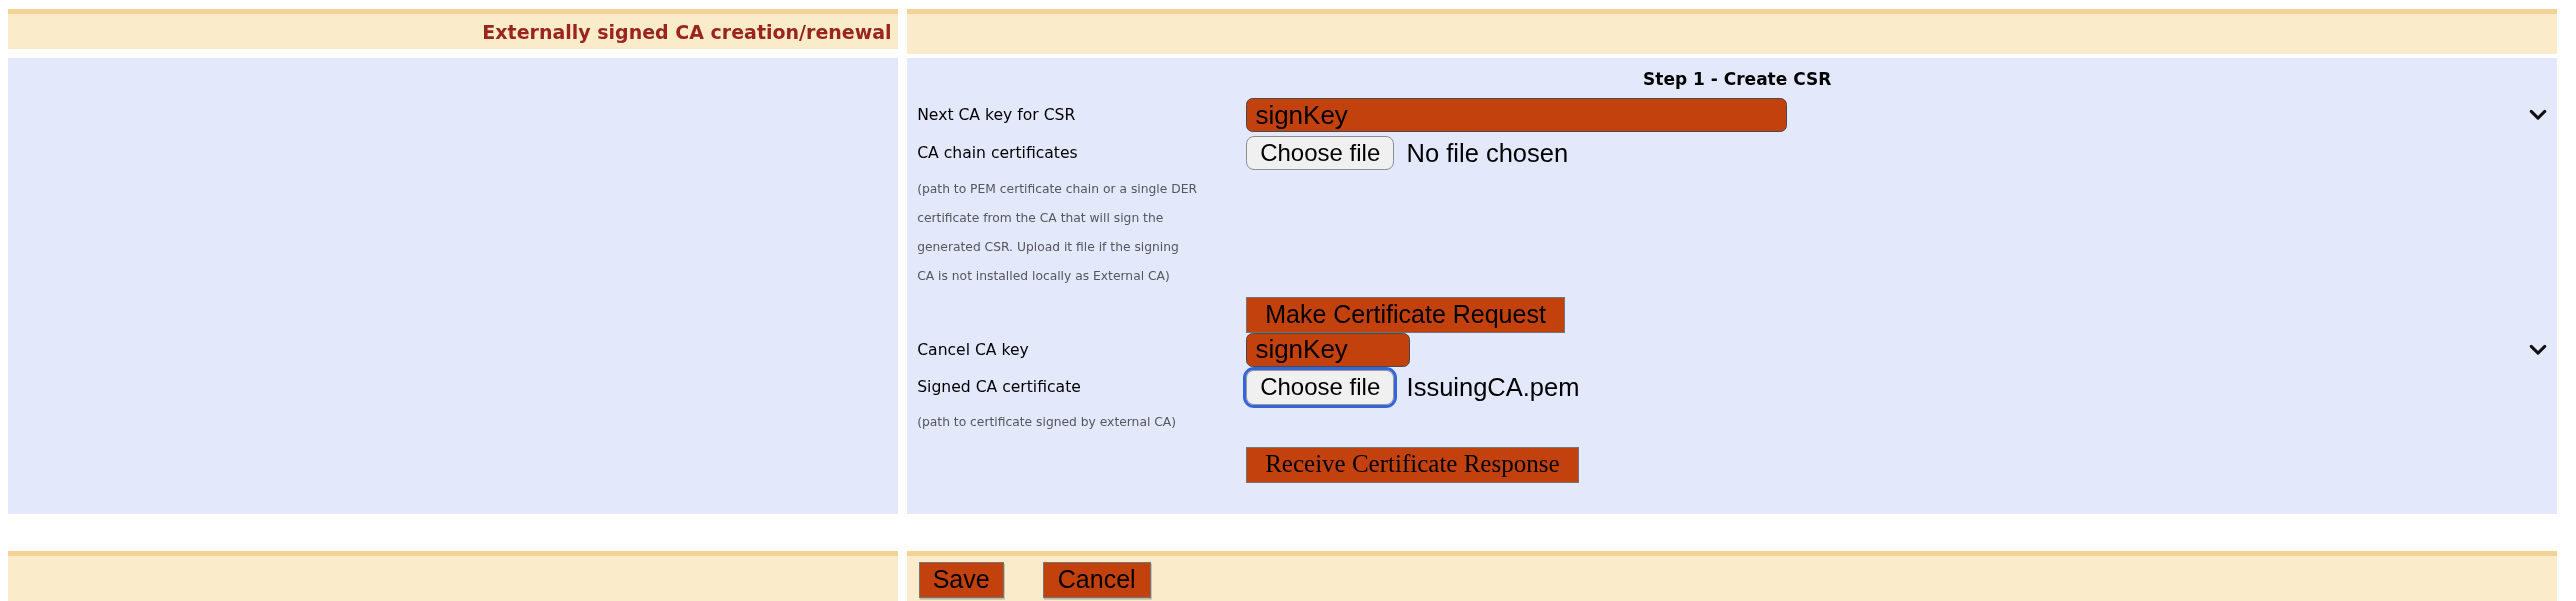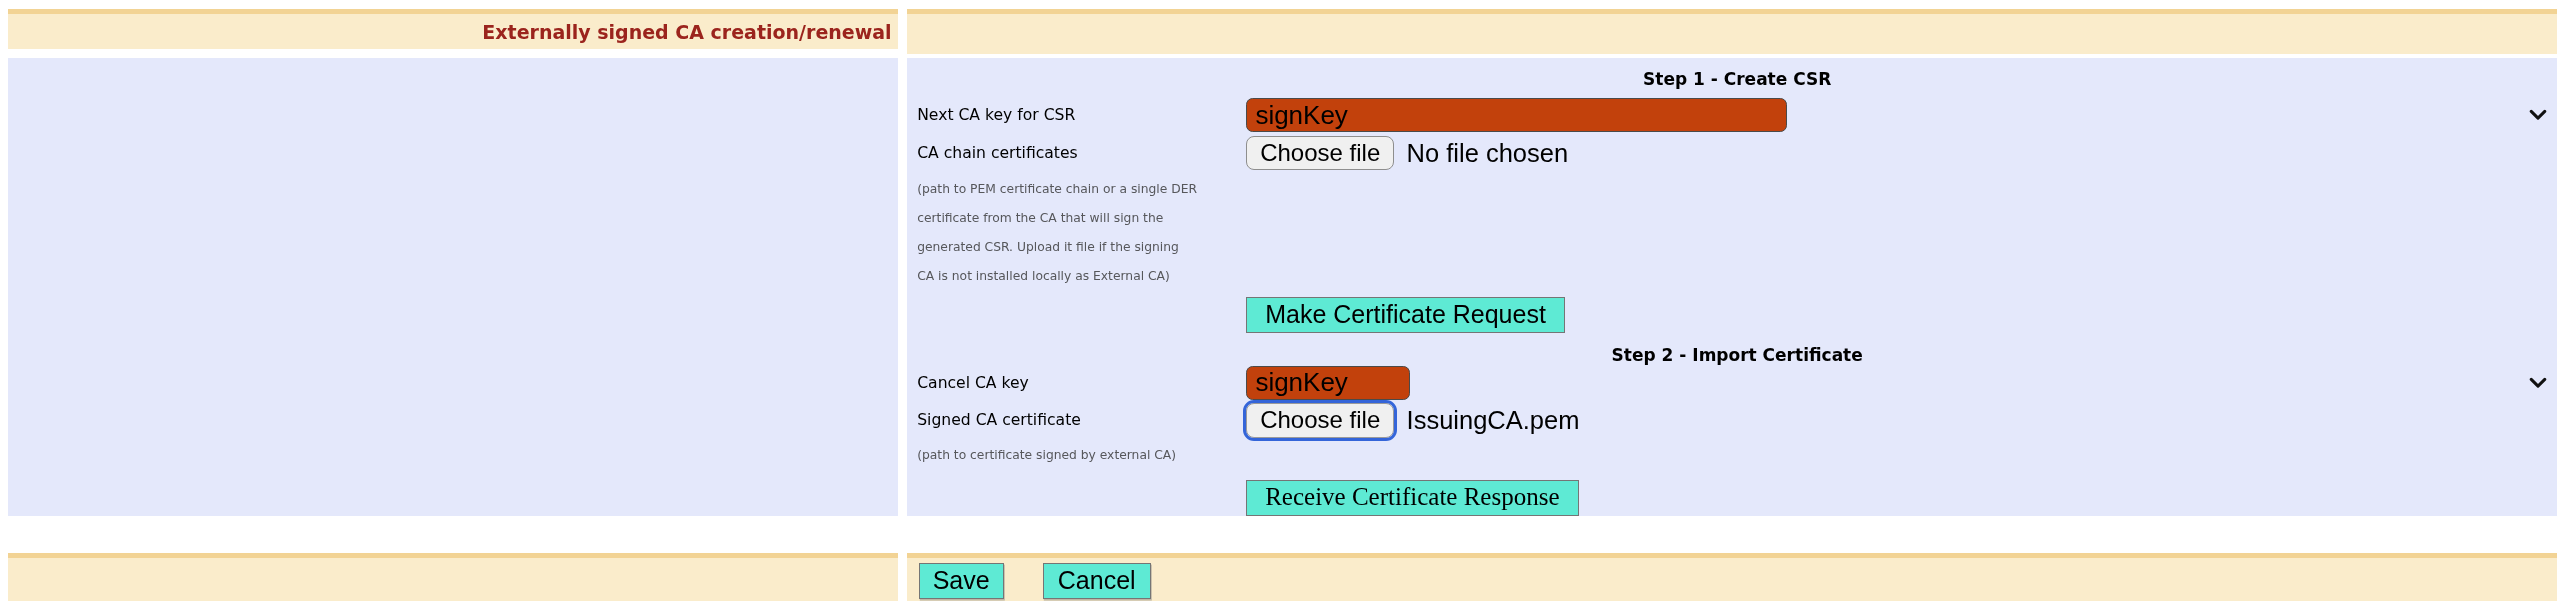--- a/index.html
+++ b/index.html
@@ -126,21 +126,21 @@
   }
   .help span { display: block; }
   .help.single { margin-top: 8.2px; line-height: 18px; }
 
   
   .push-btn {
     display: inline-block;
     height: 36px;
     border: 1.6px solid #757575;
     border-radius: 0;
-    background: #5eead4;
+    background: #c2410c;
     font-family: "Liberation Sans", sans-serif;
     font-size: 25px;
     color: #000;
     padding: 0 18px 1.6px 18px;
     box-sizing: border-box;
     cursor: pointer;
   }
   .action-btn { margin-left: 329px; }
   .btn1 { margin-top: 6.6px; }
   .btn2 { margin-top: 16px; font-family: Liberation Serif, serif; }
@@ -199,21 +199,20 @@
 
       <div class="help">
         <span>(path to PEM certificate chain or a single DER</span>
         <span>certificate from the CA that will sign the</span>
         <span>generated CSR. Upload it file if the signing</span>
         <span>CA is not installed locally as External CA)</span>
       </div>
 
       <button class="push-btn action-btn btn1">Make Certificate Request</button>
 
-      <div class="step-heading second">Step 2 - Import Certificate</div>
 
       <div class="frow tight">
         <span class="flabel">Cancel CA key</span>
         <span class="sel-wrap">
           <select class="key-select narrow">
             <option>signKey</option>
           </select>
           <svg class="chev" viewBox="0 0 24 16">
             <polyline points="3,3 12,12 21,3" fill="none" stroke="#111" stroke-width="4" stroke-linecap="round" stroke-linejoin="round"></polyline>
           </svg>

